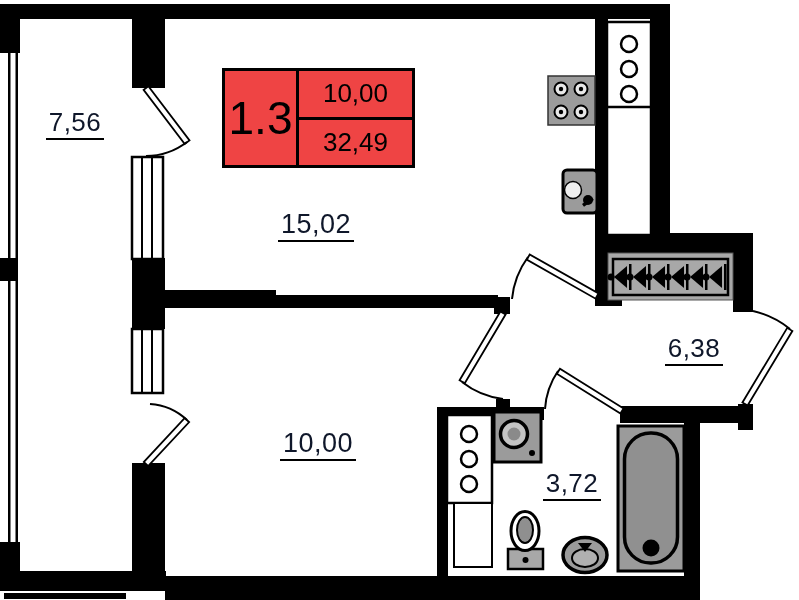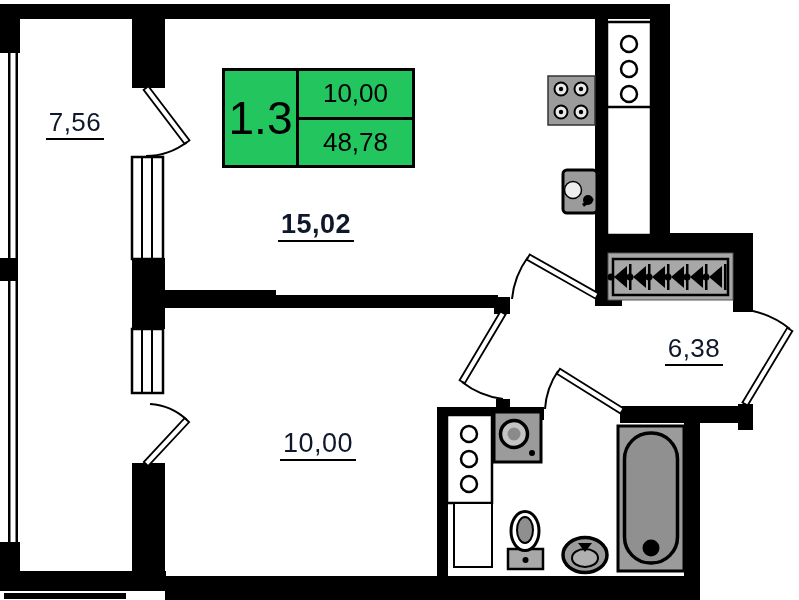--- a/index.html
+++ b/index.html
@@ -10,21 +10,21 @@
   .plan-stage svg{position:absolute;left:0;top:0;}
   .room-label{
     position:absolute;color:#0f172a;font-weight:400;text-align:center;
     line-height:1.05;letter-spacing:0.5px;
   }
   .room-label span{
     display:inline-block;border-bottom:2.5px solid #000;padding:0 3px 2px 3px;
   }
   .titleblock{
     position:absolute;left:222px;top:68px;width:193px;height:100px;
-    background:#22c55e;border:3px solid #000;box-sizing:border-box;
+    background:#ef4444;border:3px solid #000;box-sizing:border-box;
     display:flex;
   }
   .titleblock .unit-cell{
     width:74px;border-right:3px solid #000;box-sizing:border-box;
     display:flex;align-items:center;justify-content:center;
     font-size:46px;color:#000;
   }
   .titleblock .area-col{flex:1;display:flex;flex-direction:column;}
   .titleblock .area-row{
     flex:1;display:flex;align-items:center;justify-content:center;
@@ -191,31 +191,34 @@
   <g>
     <rect x="618" y="426" width="66" height="145" fill="#9b9b9b" stroke="#000" stroke-width="3"></rect>
     <rect x="624.5" y="433" width="53" height="130" rx="26" ry="26" fill="#909090" stroke="#000" stroke-width="3.5"></rect>
     <circle cx="651" cy="548" r="8.5" fill="#000"></circle>
   </g>
 </svg>
 
   <div class="room-label" style="left:36px;top:109px;width:78px;font-size:26px;">
     <span>7,56</span>
   </div>
-  <div class="room-label" style="left:266px;top:210px;width:100px;font-size:27px;font-weight:bold;">
+  <div class="room-label" style="left:266px;top:210px;width:100px;font-size:27px;">
     <span>15,02</span>
   </div>
   <div class="room-label" style="left:268px;top:429px;width:100px;font-size:27px;">
     <span>10,00</span>
   </div>
   <div class="room-label" style="left:652px;top:335px;width:84px;font-size:26px;">
     <span>6,38</span>
+  </div>
+  <div class="room-label" style="left:532px;top:470px;width:80px;font-size:26px;">
+    <span>3,72</span>
   </div>
 
   <div class="titleblock">
     <div class="unit-cell">1.3</div>
     <div class="area-col">
       <div class="area-row">10,00</div>
-      <div class="area-row">48,78</div>
+      <div class="area-row">32,49</div>
     </div>
   </div>
 
 </div>
 
 </body></html>

